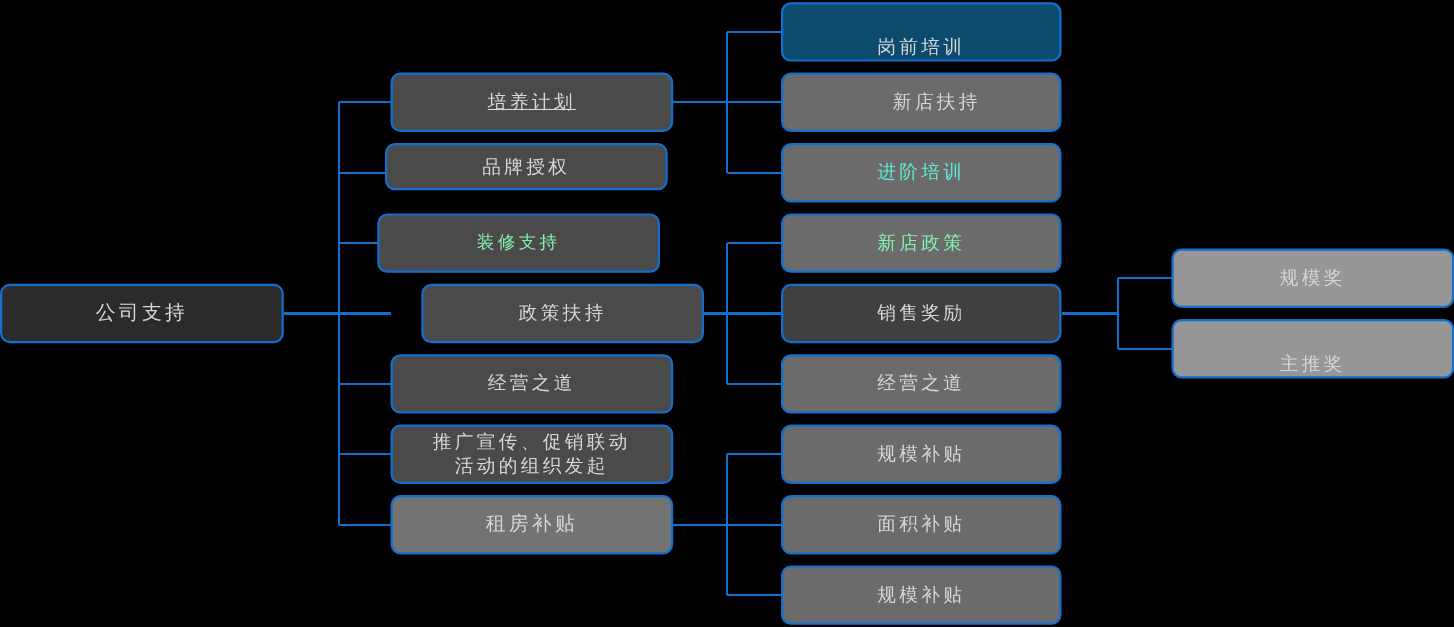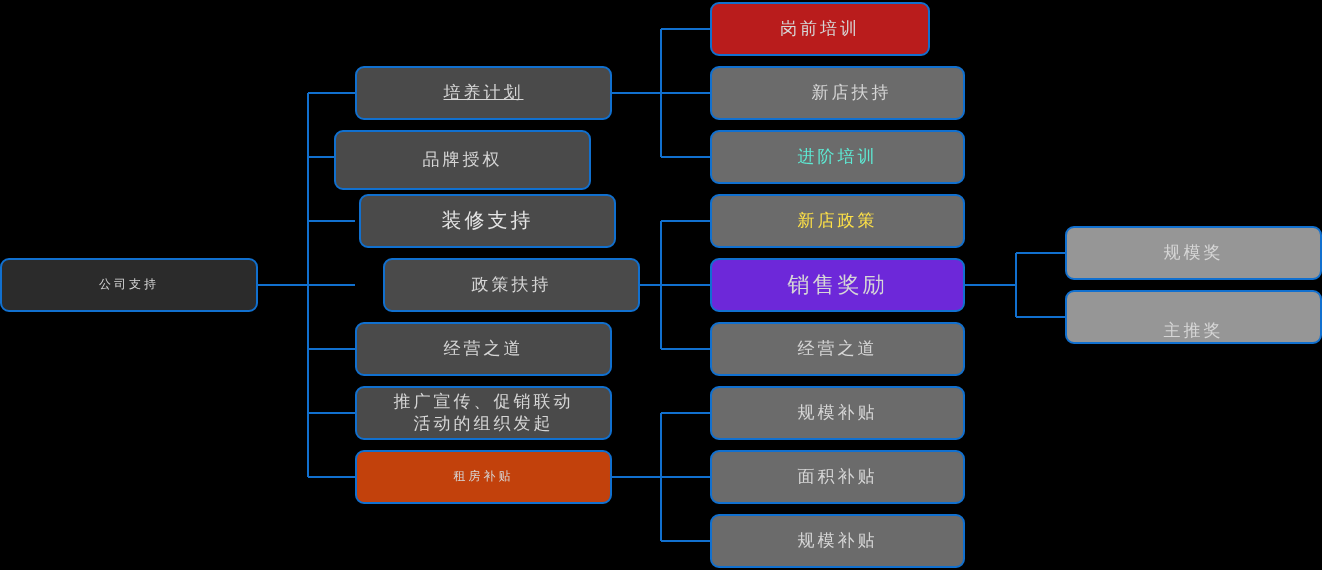--- a/index.html
+++ b/index.html
@@ -76,34 +76,34 @@
       <line x1="661" y1="413" x2="661" y2="541" stroke="#1170cf" stroke-width="2" shape-rendering="crispEdges"></line>
       <line x1="661" y1="413" x2="710" y2="413" stroke="#1170cf" stroke-width="2" shape-rendering="crispEdges"></line>
       <line x1="661" y1="477" x2="710" y2="477" stroke="#1170cf" stroke-width="2" shape-rendering="crispEdges"></line>
       <line x1="661" y1="541" x2="710" y2="541" stroke="#1170cf" stroke-width="2" shape-rendering="crispEdges"></line>
       <line x1="965" y1="285" x2="1016" y2="285" stroke="#1170cf" stroke-width="2" shape-rendering="crispEdges"></line>
       <line x1="1016" y1="253" x2="1016" y2="317" stroke="#1170cf" stroke-width="2" shape-rendering="crispEdges"></line>
       <line x1="1016" y1="253" x2="1065" y2="253" stroke="#1170cf" stroke-width="2" shape-rendering="crispEdges"></line>
       <line x1="1016" y1="317" x2="1065" y2="317" stroke="#1170cf" stroke-width="2" shape-rendering="crispEdges"></line>
     </svg>
   <div id="nodes-layer">
-      <div class="node" style="left: 0px; top: 258px; width: 258px; height: 54px; background: rgb(43, 43, 43); border: 2px solid rgb(17, 112, 207); color: rgb(214, 214, 214); font-size: 12px;"><span class="node-label">公司支持</span></div>
+      <div class="node" style="left: 0px; top: 258px; width: 258px; height: 54px; background: rgb(43, 43, 43); border: 2px solid rgb(17, 112, 207); color: rgb(214, 214, 214); font-size: 18px;"><span class="node-label">公司支持</span></div>
       <div class="node" style="left: 355px; top: 66px; width: 257px; height: 54px; background: rgb(74, 74, 74); border: 2px solid rgb(17, 112, 207); color: rgb(214, 214, 214); font-size: 17px; text-decoration: underline;"><span class="node-label">培养计划</span></div>
-      <div class="node" style="left: 334px; top: 130px; width: 257px; height: 60px; background: rgb(74, 74, 74); border: 2px solid rgb(17, 112, 207); color: rgb(214, 214, 214); font-size: 17px;"><span class="node-label">品牌授权</span></div>
-      <div class="node" style="left: 359px; top: 194px; width: 257px; height: 54px; background: rgb(74, 74, 74); border: 2px solid rgb(17, 112, 207); color: #e5e5e5; font-size: 20px;"><span class="node-label">装修支持</span></div>
+      <div class="node" style="left: 350px; top: 130px; width: 257px; height: 43px; background: rgb(74, 74, 74); border: 2px solid rgb(17, 112, 207); color: rgb(214, 214, 214); font-size: 17px;"><span class="node-label">品牌授权</span></div>
+      <div class="node" style="left: 343px; top: 194px; width: 257px; height: 54px; background: rgb(74, 74, 74); border: 2px solid rgb(17, 112, 207); color: #86efac; font-size: 16px;"><span class="node-label">装修支持</span></div>
       <div class="node" style="left: 355px; top: 258px; width: 257px; height: 54px; background: rgb(74, 74, 74); border: 2px solid rgb(17, 112, 207); color: rgb(214, 214, 214); font-size: 17px; margin-left: 28px;"><span class="node-label">政策扶持</span></div>
       <div class="node" style="left: 355px; top: 322px; width: 257px; height: 54px; background: rgb(74, 74, 74); border: 2px solid rgb(17, 112, 207); color: rgb(214, 214, 214); font-size: 17px;"><span class="node-label">经营之道</span></div>
       <div class="node" style="left: 355px; top: 386px; width: 257px; height: 54px; background: rgb(74, 74, 74); border: 2px solid rgb(17, 112, 207); color: rgb(214, 214, 214); font-size: 17px;"><span class="node-label">推广宣传、促销联动
 活动的组织发起</span></div>
-      <div class="node" style="left: 355px; top: 450px; width: 257px; height: 54px; background: #c2410c; border: 2px solid rgb(17, 112, 207); color: rgb(214, 214, 214); font-size: 12px;"><span class="node-label">租房补贴</span></div>
-      <div class="node" style="left: 710px; top: 2px; width: 220px; height: 54px; background: #b91c1c; border: 2px solid rgb(17, 112, 207); color: rgb(214, 214, 214); font-size: 17px;"><span class="node-label">岗前培训</span></div>
+      <div class="node" style="left: 355px; top: 450px; width: 257px; height: 54px; background: #737373; border: 2px solid rgb(17, 112, 207); color: rgb(214, 214, 214); font-size: 18px;"><span class="node-label">租房补贴</span></div>
+      <div class="node" style="left: 710px; top: 2px; width: 255px; height: 54px; background: #0c4a6e; border: 2px solid rgb(17, 112, 207); color: rgb(214, 214, 214); font-size: 17px; align-items: flex-end;"><span class="node-label">岗前培训</span></div>
       <div class="node" style="left: 710px; top: 66px; width: 255px; height: 54px; background: rgb(107, 107, 107); border: 2px solid rgb(17, 112, 207); color: rgb(214, 214, 214); font-size: 17px; padding-left: 28px;"><span class="node-label">新店扶持</span></div>
       <div class="node" style="left: 710px; top: 130px; width: 255px; height: 54px; background: rgb(107, 107, 107); border: 2px solid rgb(17, 112, 207); color: #5eead4; font-size: 17px;"><span class="node-label">进阶培训</span></div>
-      <div class="node" style="left: 710px; top: 194px; width: 255px; height: 54px; background: rgb(107, 107, 107); border: 2px solid rgb(17, 112, 207); color: #fde047; font-size: 17px;"><span class="node-label">新店政策</span></div>
-      <div class="node" style="left: 710px; top: 258px; width: 255px; height: 54px; background: #6d28d9; border: 2px solid rgb(17, 112, 207); color: rgb(214, 214, 214); font-size: 22px;"><span class="node-label">销售奖励</span></div>
+      <div class="node" style="left: 710px; top: 194px; width: 255px; height: 54px; background: rgb(107, 107, 107); border: 2px solid rgb(17, 112, 207); color: #86efac; font-size: 17px;"><span class="node-label">新店政策</span></div>
+      <div class="node" style="left: 710px; top: 258px; width: 255px; height: 54px; background: #404040; border: 2px solid rgb(17, 112, 207); color: rgb(214, 214, 214); font-size: 17px;"><span class="node-label">销售奖励</span></div>
       <div class="node" style="left: 710px; top: 322px; width: 255px; height: 54px; background: rgb(107, 107, 107); border: 2px solid rgb(17, 112, 207); color: rgb(214, 214, 214); font-size: 17px;"><span class="node-label">经营之道</span></div>
       <div class="node" style="left: 710px; top: 386px; width: 255px; height: 54px; background: rgb(107, 107, 107); border: 2px solid rgb(17, 112, 207); color: rgb(214, 214, 214); font-size: 17px;"><span class="node-label">规模补贴</span></div>
       <div class="node" style="left: 710px; top: 450px; width: 255px; height: 54px; background: rgb(107, 107, 107); border: 2px solid rgb(17, 112, 207); color: rgb(214, 214, 214); font-size: 17px;"><span class="node-label">面积补贴</span></div>
       <div class="node" style="left: 710px; top: 514px; width: 255px; height: 54px; background: rgb(107, 107, 107); border: 2px solid rgb(17, 112, 207); color: rgb(214, 214, 214); font-size: 17px;"><span class="node-label">规模补贴</span></div>
       <div class="node" style="left: 1065px; top: 226px; width: 257px; height: 54px; background: rgb(150, 150, 150); border: 2px solid rgb(17, 112, 207); color: rgb(214, 214, 214); font-size: 17px; justify-content: flex-end;"><span class="node-label">规模奖</span></div>
       <div class="node" style="left: 1065px; top: 290px; width: 257px; height: 54px; background: rgb(150, 150, 150); border: 2px solid rgb(17, 112, 207); color: rgb(214, 214, 214); font-size: 17px; align-items: flex-end;"><span class="node-label">主推奖</span></div>
     </div>
 </div>
 
 </body></html>

